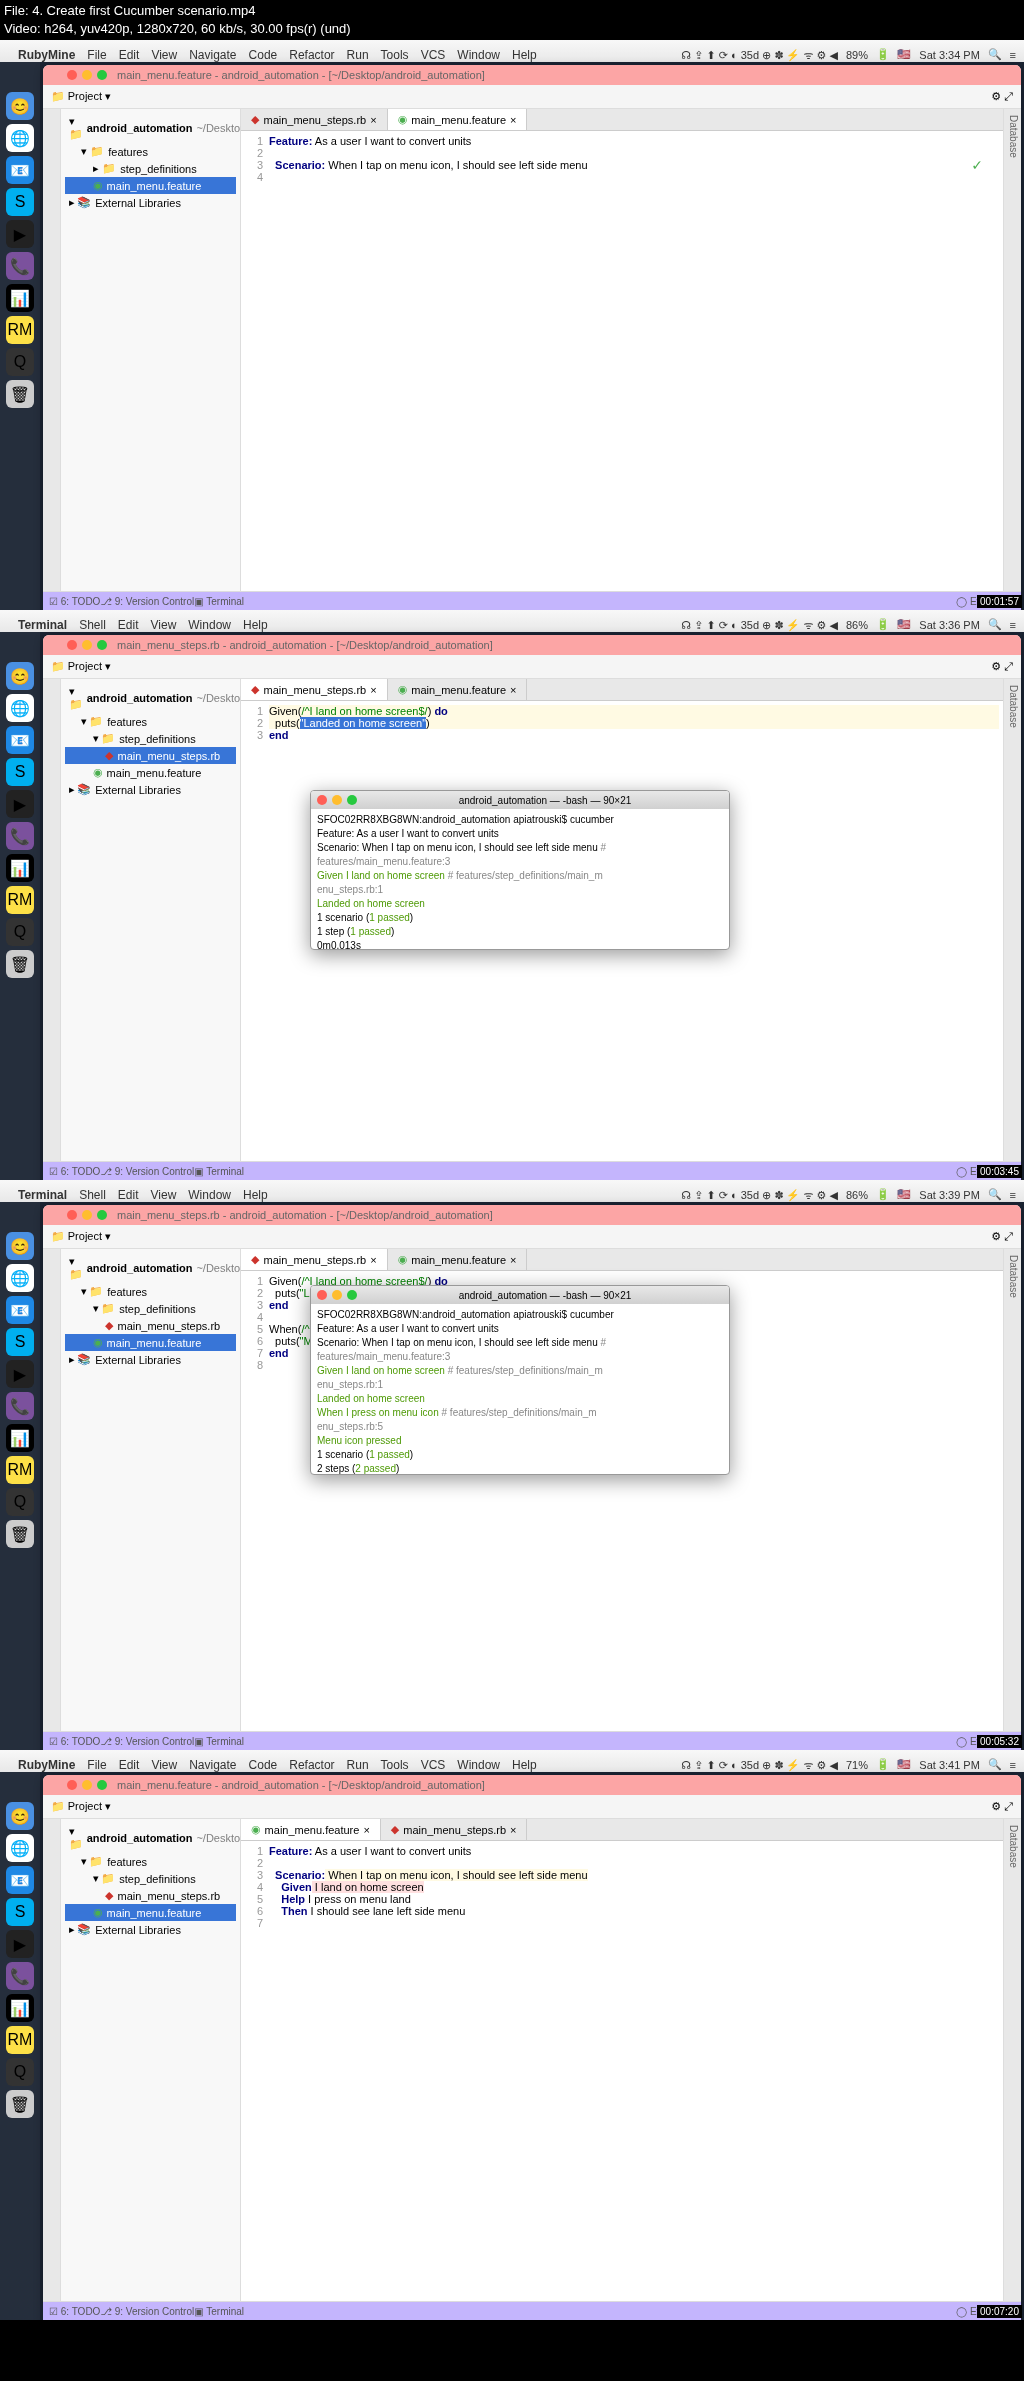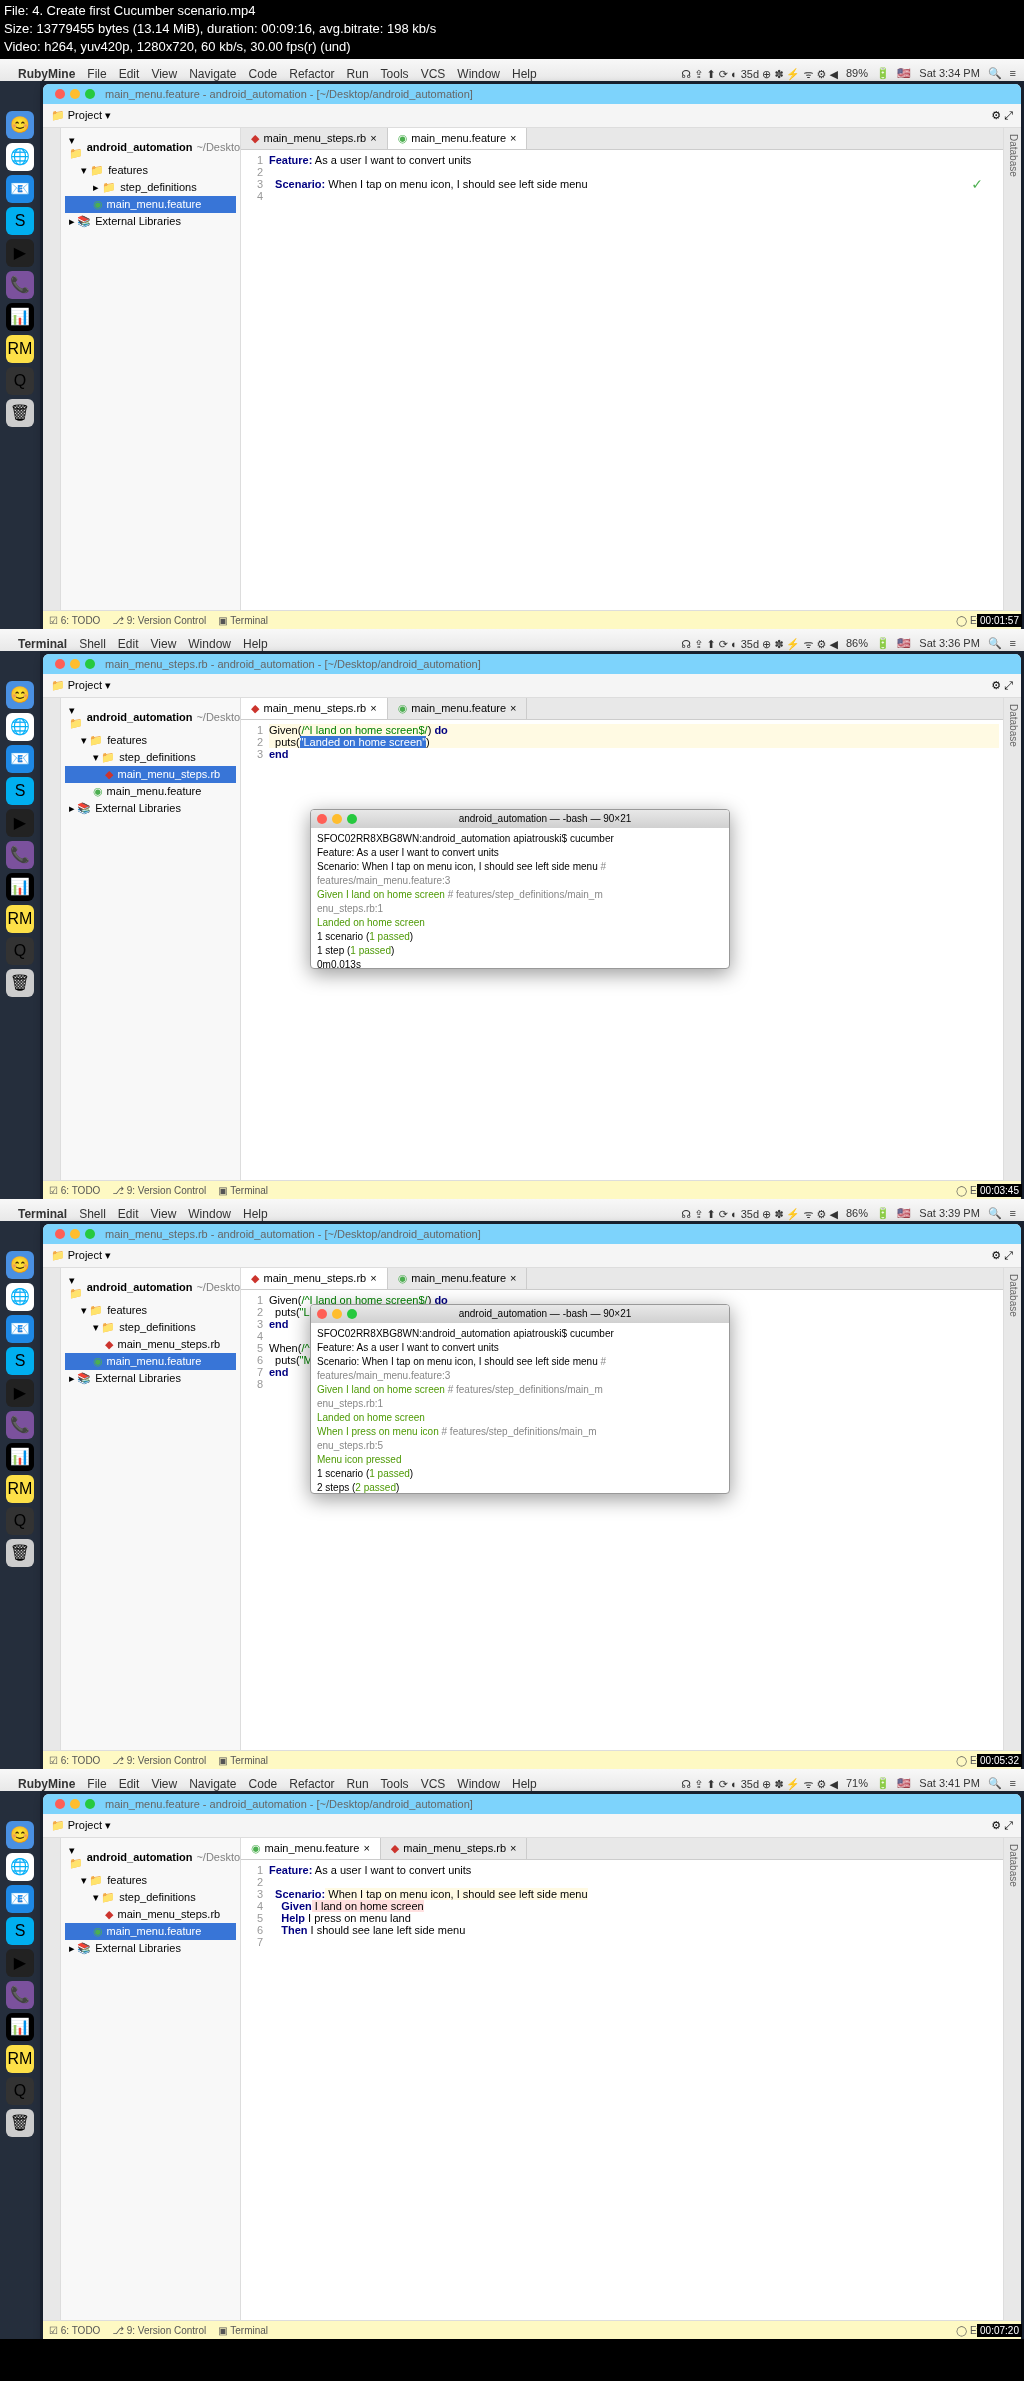--- a/index.html
+++ b/index.html
@@ -8,21 +8,21 @@
 .frame{position:relative;width:1024px;background:#1a2332}
 .desktop{display:flex;height:100%}
 .dock{width:40px;background:rgba(255,255,255,0.05);display:flex;flex-direction:column;align-items:center;gap:4px;padding-top:30px}
 .dock-icon{width:28px;height:28px;border-radius:6px;display:flex;align-items:center;justify-content:center;font-size:16px}
 .menubar{height:22px;background:linear-gradient(#f8f8f8,#e8e8e8);display:flex;align-items:flex-end;font-size:12px;padding:0 8px;color:#333}
 .menubar .apple{margin-right:10px}
 .menubar .app{font-weight:600;margin-right:12px}
 .menubar .item{margin-right:12px}
 .menubar .right{margin-left:auto;display:flex;gap:8px;align-items:center;font-size:11px}
 .window{flex:1;display:flex;flex-direction:column;background:#f0f0f0;margin:3px;border-radius:6px;overflow:hidden;box-shadow:0 2px 10px rgba(0,0,0,0.3)}
-.title-row{height:20px;background:#7dd3fc;display:flex;align-items:center;padding:0 12px;font-size:11px;color:#666}
+.title-row{height:20px;background:#fca5a5;display:flex;align-items:center;padding:0 24px;font-size:11px;color:#666}
 .traffic{display:flex;gap:5px;margin-right:10px}
 .dot{width:10px;height:10px;border-radius:50%}
 .red{background:#ff5f56}.yellow{background:#ffbd2e}.green{background:#27c93f}
 .toolbar{height:24px;background:#f5f5f5;display:flex;align-items:center;padding:0 8px;font-size:11px;gap:6px;border-bottom:1px solid #ddd}
 .content{flex:1;display:flex}
 .sidebar{width:180px;background:#f8f8f8;border-right:1px solid #ddd;font-size:11px;padding:4px}
 .tree-item{padding:2px 4px;display:flex;align-items:center;gap:4px}
 .tree-item.sel{background:#3875d7;color:#fff}
 .indent1{padding-left:16px}.indent2{padding-left:28px}.indent3{padding-left:40px}
 .editor{flex:1;background:#fff;display:flex;flex-direction:column}
@@ -31,21 +31,21 @@
 .tab.active{background:#fff}
 .code{flex:1;font-family:Menlo,monospace;font-size:11px;padding:4px;display:flex}
 .gutter{width:24px;color:#999;text-align:right;padding-right:6px;user-select:none}
 .lines{flex:1}
 .line{white-space:pre}
 .kw{color:#000080;font-weight:600}
 .str{color:#008000}
 .comment{color:#808080}
 .highlight-y{background:#fffae3}
 .highlight-sel{background:#3875d7;color:#fff}
-.bottom{height:20px;background:#fef9c3;border-top:1px solid #ddd;display:flex;align-items:center;font-size:10px;padding:0 6px;gap:12px;color:#555}
+.bottom{height:20px;background:#c4b5fd;border-top:1px solid #ddd;display:flex;align-items:center;font-size:10px;padding:0 6px;color:#555}
 .bottom .right{margin-left:auto;display:flex;gap:10px}
 .status{height:18px;background:#e8e8e8;border-top:1px solid #ccc;font-size:10px;display:flex;align-items:center;padding:0 6px;color:#555}
 .status .right{margin-left:auto;display:flex;gap:8px}
 .terminal-pop{position:absolute;background:#fff;border:1px solid #999;box-shadow:0 5px 20px rgba(0,0,0,0.4);font-family:Menlo,monospace;font-size:10px;border-radius:4px;overflow:hidden}
 .term-title{height:18px;background:linear-gradient(#e8e8e8,#d0d0d0);display:flex;align-items:center;padding:0 6px;font-size:10px;font-family:-apple-system}
 .term-body{padding:4px 6px;line-height:1.4}
 .term-green{color:#4e9a06}
 .term-gray{color:#888}
 .sidebar-rail{width:18px;background:#e8e8e8;border-left:1px solid #ddd;writing-mode:vertical-rl;font-size:10px;padding:6px 2px;color:#666}
 .sidebar-rail-l{width:18px;background:#e8e8e8;border-right:1px solid #ddd;font-size:10px;color:#666}
@@ -55,21 +55,20 @@
 .folder-ico{color:#999}
 .rb-ico{color:#cc342d}
 .feat-ico{color:#4caf50}
 .check{color:#4caf50;position:absolute;right:20px;top:26px;font-size:14px}
 </style>
 </head>
 <body>
 
 <div class="meta">
   <div>File: 4. Create first Cucumber scenario.mp4</div>
-  <div>Size: 13779455 bytes (13.14 MiB), duration: 00:09:16, avg.bitrate: 198 kb/s</div>
   <div>Video: h264, yuv420p, 1280x720, 60 kb/s, 30.00 fps(r) (und)</div>
 </div>
 
 <div class="frame" style="height:570px">
   <div class="menubar">
     <span class="apple"></span>
     <span class="app">RubyMine</span>
     <span class="item">File</span>
     <span class="item">Edit</span>
     <span class="item">View</span>

